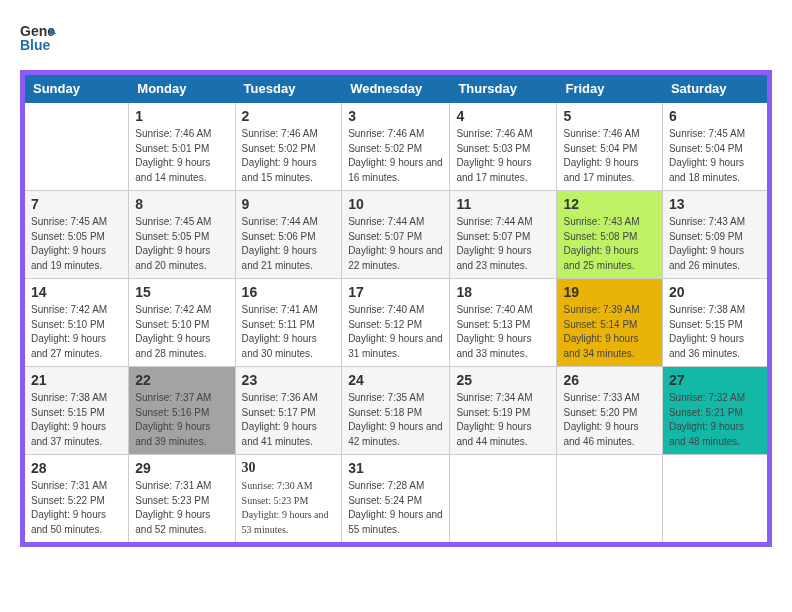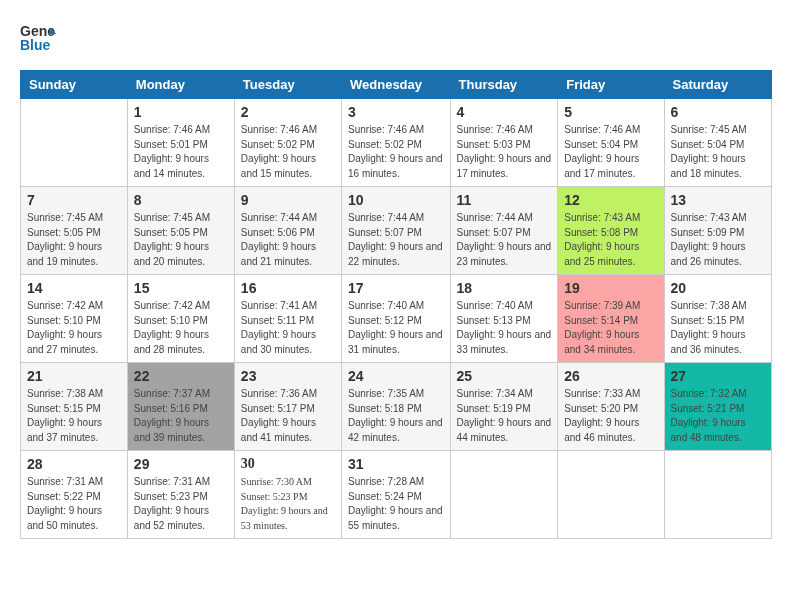--- a/index.html
+++ b/index.html
@@ -20,21 +20,21 @@
       display: flex;
       align-items: center;
       gap: 4px;
     }
     .title-area { text-align: right; }
     .month-title { font-size: 42px; font-weight: bold; color: #333; line-height: 1.1; }
     .location-title { font-size: 18px; color: #333; font-weight: bold; }
     .calendar {
       width: 100%;
       border-collapse: collapse;
-      border: 1px solid #8b5cf6;
+      border: 5px solid #8b5cf6;
       padding-left: 32px;
     }
     .calendar th {
       background-color: #1a6faf;
       color: #fff;
       font-size: 13px;
       font-weight: bold;
       padding: 6px 8px;
       border: 1px solid #1a6faf;
       text-align: left;
@@ -159,21 +159,21 @@
           <div class="cell-info">Sunrise: 7:41 AM<br>Sunset: 5:11 PM<br>Daylight: 9 hours and 30 minutes.</div>
         </td>
         <td style="background-color: rgb(255, 255, 255); margin-top: 8px;">
           <div class="cell-day">17</div>
           <div class="cell-info">Sunrise: 7:40 AM<br>Sunset: 5:12 PM<br>Daylight: 9 hours and 31 minutes.</div>
         </td>
         <td style="background-color: rgb(255, 255, 255);">
           <div class="cell-day">18</div>
           <div class="cell-info">Sunrise: 7:40 AM<br>Sunset: 5:13 PM<br>Daylight: 9 hours and 33 minutes.</div>
         </td>
-        <td style="background-color: #fca5a5;">
+        <td style="background-color: #eab308;">
           <div class="cell-day">19</div>
           <div class="cell-info">Sunrise: 7:39 AM<br>Sunset: 5:14 PM<br>Daylight: 9 hours and 34 minutes.</div>
         </td>
         <td style="background-color: rgb(255, 255, 255);">
           <div class="cell-day">20</div>
           <div class="cell-info">Sunrise: 7:38 AM<br>Sunset: 5:15 PM<br>Daylight: 9 hours and 36 minutes.</div>
         </td>
       </tr>
       <tr>
         <td style="background-color: rgb(245, 245, 245);">

